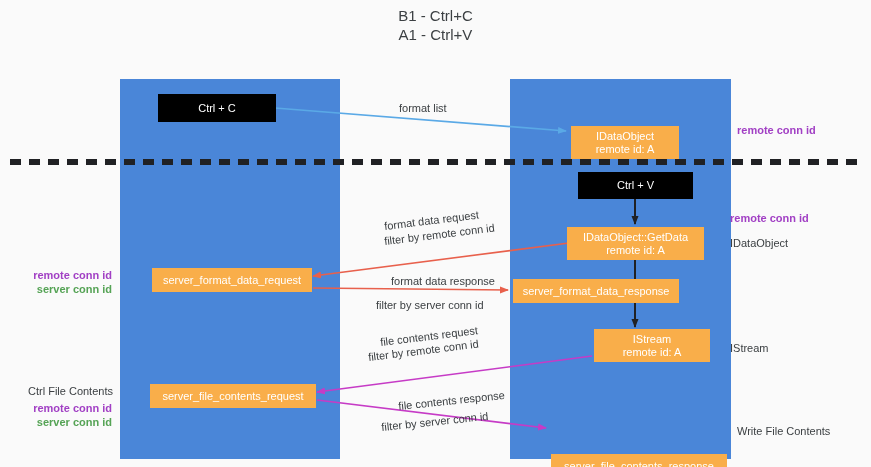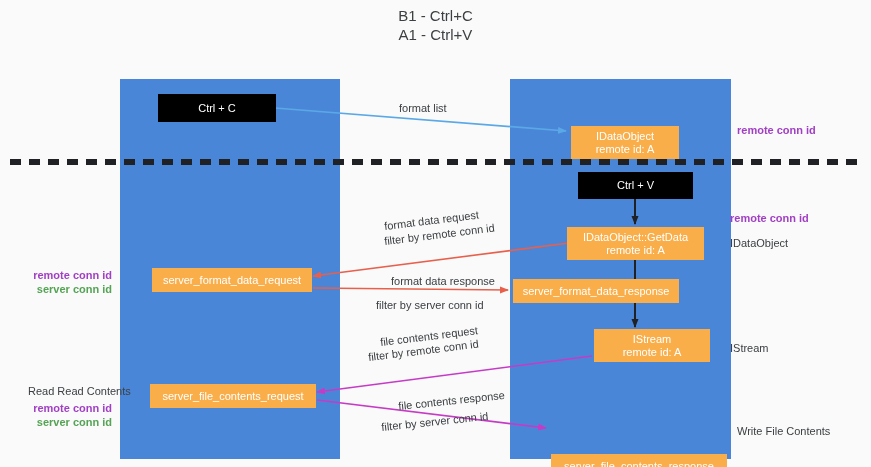--- a/index.html
+++ b/index.html
@@ -173,20 +173,20 @@
 
   <div class="lbl plain" style="left:730px;top:341px;">IStream</div>
 
   <div class="lbl plain" style="left:737px;top:424px;">Write File Contents</div>
 
   <div class="pair" style="left:0px;top:268px;width:112px;">
     <div class="lbl purple" style="position:static;">remote conn id</div>
     <div class="lbl green" style="position:static;">server conn id</div>
   </div>
 
-  <div class="lbl plain" style="left:28px;top:384px;">Read Read Contents</div>
+  <div class="lbl plain" style="left:28px;top:384px;">Ctrl File Contents</div>
 
   <div class="pair" style="left:0px;top:401px;width:112px;">
     <div class="lbl purple" style="position:static;">remote conn id</div>
     <div class="lbl green" style="position:static;">server conn id</div>
   </div>
 
 </div>
 
 </body></html>

